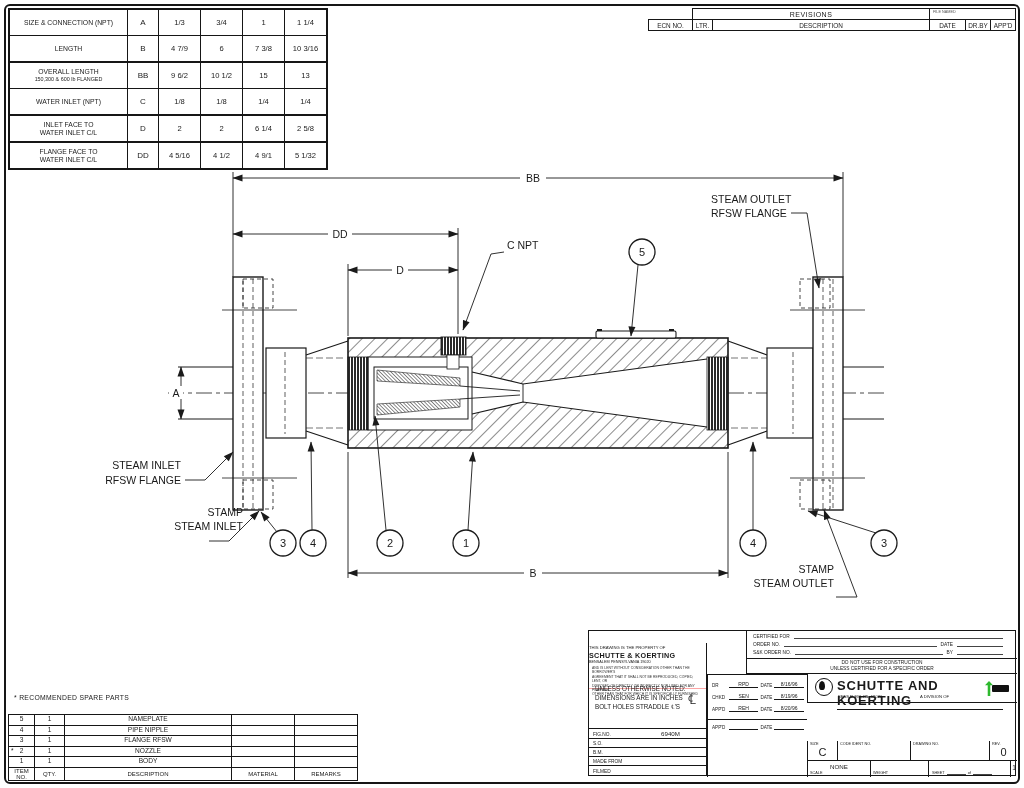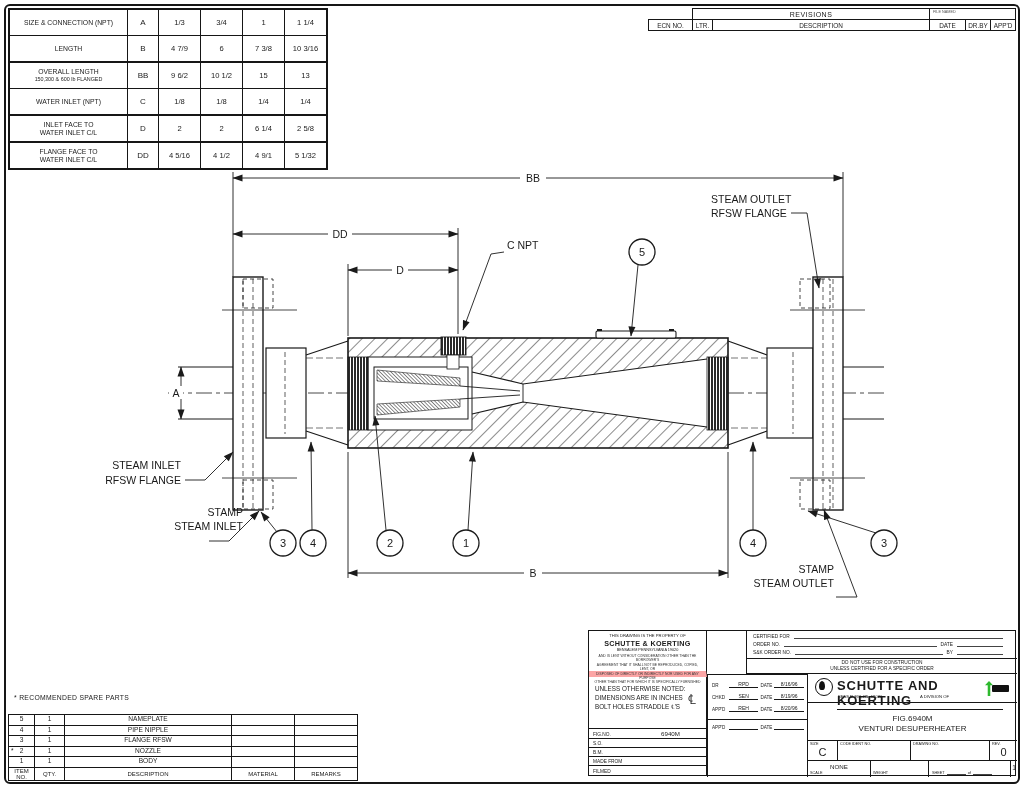--- a/index.html
+++ b/index.html
@@ -40,22 +40,22 @@
   td.p-mat{width:62px;}
   td.p-rem{width:62px;}
   .p-star{position:absolute;left:2px;top:1px;font-size:6.5px;}
   tr.p-head td{height:12px;font-size:6px;}
   .p-head-item{font-size:3.8px;line-height:4px;}
 
   
   .tblock{position:absolute;left:588px;top:630px;width:428px;height:146px;border:1.5px solid #161616;
           box-sizing:border-box;background:#fff;}
   .tb{position:absolute;box-sizing:border-box;}
-  .tb-property{left:0;top:0;width:118px;height:46px;border-right:1px solid #161616;border-bottom:6px solid #fca5a5;
-               text-align:center;padding-top:2px;}
+  .tb-property{left:0;top:12px;width:118px;height:46px;border-right:1px solid #161616;border-bottom:1px solid #fca5a5;
+               text-align:left;padding-top:2px;}
   .tb-prop-l1{font-size:4.2px;}
   .tb-prop-co{font-size:7.2px;font-weight:bold;letter-spacing:.3px;margin:1px 0 0;}
   .tb-prop-l3{font-size:3.8px;margin-bottom:2px;}
   .tb-fine{font-size:3.6px;line-height:4.4px;color:#333;transform:scale(.95);}
   .tb-notes{left:0;top:46px;width:118px;height:52px;border-right:1px solid #161616;border-bottom:1px solid #161616;
             padding:7px 0 0 6px;font-size:6.3px;line-height:9px;}
   .tb-cl-big{position:absolute;right:10px;top:18px;font-size:14px;}
   .tb-leftrow{left:0;width:118px;border-bottom:1px solid #161616;border-right:1px solid #161616;
               font-size:4.8px;display:flex;align-items:flex-end;padding:0 0 1px 4px;}
   .tb-figval{position:absolute;left:72px;bottom:1px;font-size:6.2px;}
@@ -485,24 +485,20 @@
         </div>
       <div class="co-name">SCHUTTE AND KOERTING</div>
       <div class="co-addr">BENSALEM, PA. 19020</div>
       <div class="co-div">A DIVISION OF</div>
       <div class="div-logo">
           <div class="arrow"></div>
           <div class="bar"></div>
         </div>
     </div>
 
-    <div class="tb tb-figband">
-      <div>FIG.6940M</div>
-      <div>VENTURI DESUPERHEATER</div>
-    </div>
 
     <div class="tb tb-sizerow">
       <div class="sz-cell" style="width:29px;">
         <span class="sz-lab">SIZE</span>
         <span class="sz-big">C</span>
       </div>
       <div class="sz-cell" style="width:72px;">
           <span class="sz-lab">CODE IDENT NO.</span>
         </div>
       <div class="sz-cell" style="width:78px;">

